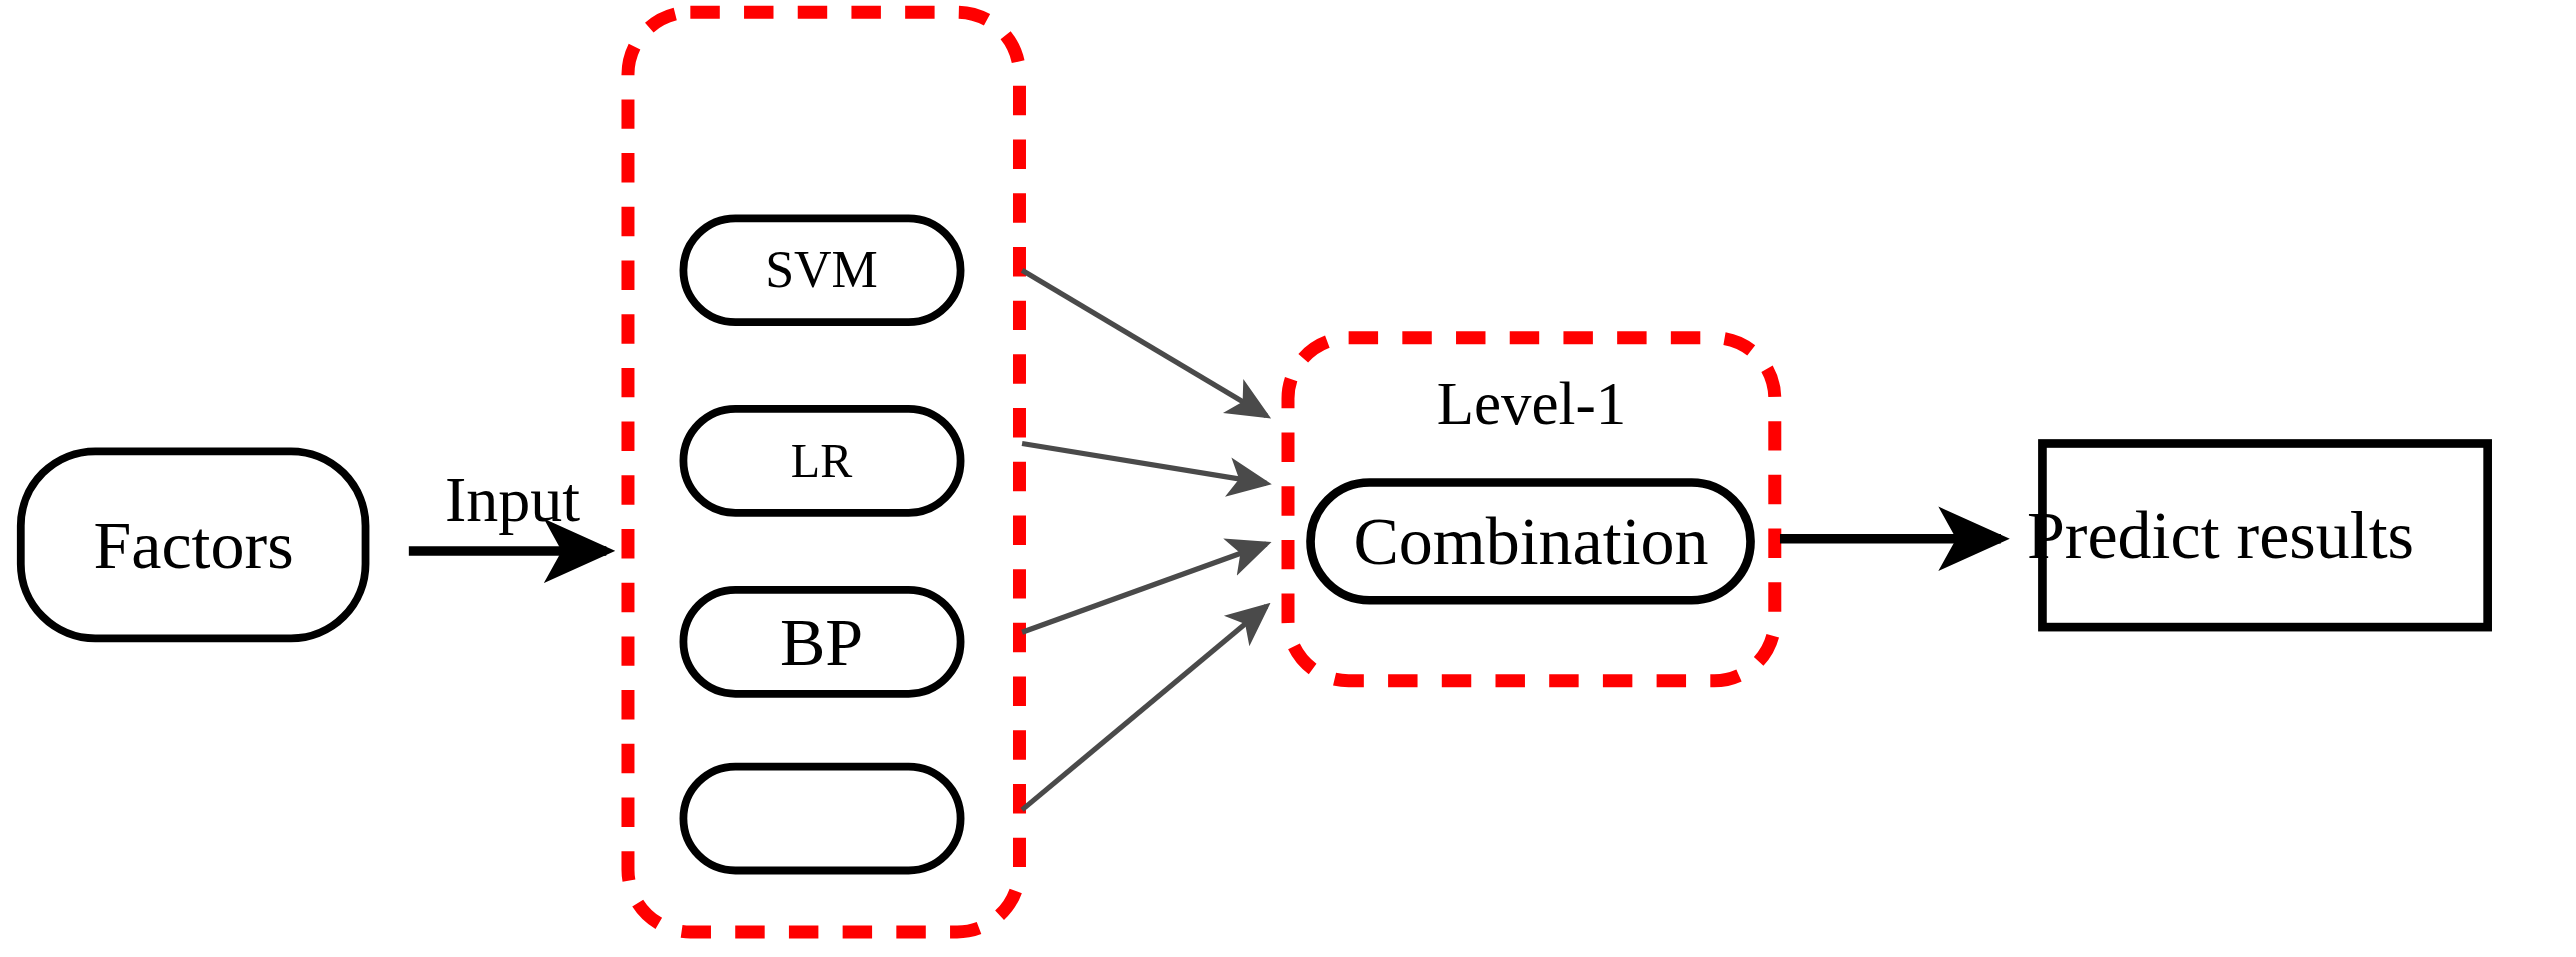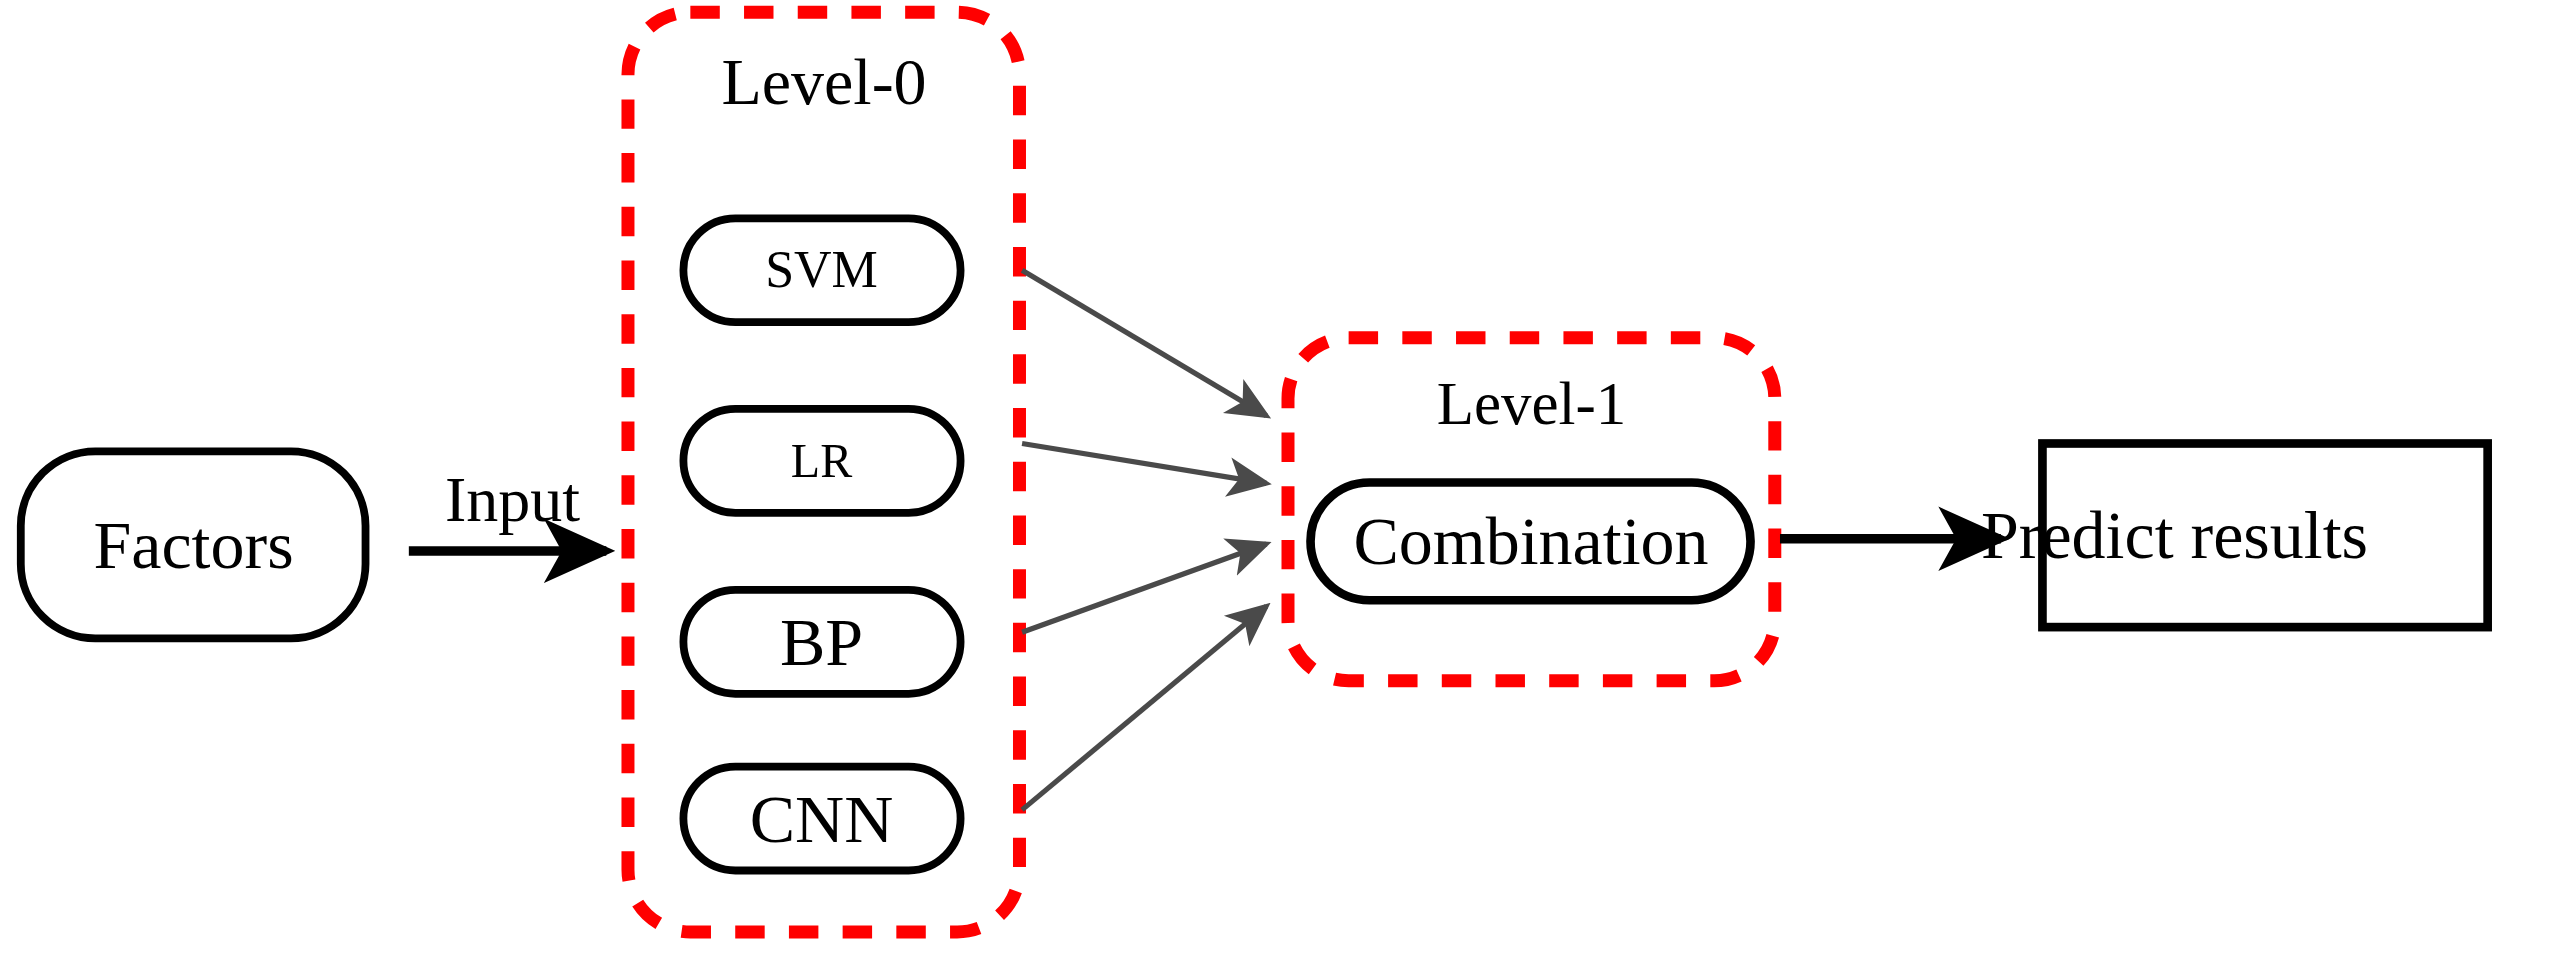--- a/index.html
+++ b/index.html
@@ -86,38 +86,36 @@
 
     <line x1="2055" y1="622" x2="2310" y2="622" stroke="#000000" stroke-width="11" marker-end="url(#arrowBlack)"></line>
   </svg>
 
   <div class="hit" style="left:21px; top:451px; width:345px; height:187px; border-radius:74px;"></div>
   <div class="node-label" style="left:21px; top:451px; width:345px; height:187px; font-size:68px;font-family:Liberation Serif, serif;">Factors</div>
 
   <div class="free-label" style="left:431px; top:468px; font-size:64px;margin-left:14px;">Input</div>
 
   <div class="hit" style="left:628px; top:12px; width:392px; height:920px; border-radius:62px;"></div>
-  <div class="node-label" style="left:628px; top:43px; width:392px; height:78px; font-size:66px;">Level-0</div>
 
   <div class="hit" style="left:683px; top:218px; width:277px; height:104px; border-radius:52px;"></div>
   <div class="node-label" style="left:683px; top:218px; width:277px; height:104px; font-size:52px;">SVM</div>
 
   <div class="hit" style="left:683px; top:409px; width:277px; height:104px; border-radius:52px;"></div>
   <div class="node-label" style="left:683px; top:409px; width:277px; height:104px; font-size:48px;">LR</div>
 
   <div class="hit" style="left:683px; top:590px; width:277px; height:104px; border-radius:52px;"></div>
   <div class="node-label" style="left:683px; top:590px; width:277px; height:104px; font-size:68px;">BP</div>
 
   <div class="hit" style="left:683px; top:767px; width:277px; height:104px; border-radius:52px;"></div>
-  <div class="node-label" style="left:683px; top:767px; width:277px; height:104px; font-size:68px;">CNN</div>
 
   <div class="hit" style="left:1288px; top:338px; width:487px; height:343px; border-radius:61px;"></div>
   <div class="node-label" style="left:1288px; top:364px; width:487px; height:78px; font-size:61px;">Level-1</div>
 
   <div class="hit" style="left:1311px; top:482px; width:440px; height:118px; border-radius:59px;"></div>
   <div class="node-label" style="left:1311px; top:482px; width:440px; height:118px; font-size:68px;">Combination</div>
 
 
   <div class="hit" style="left:2042px; top:443px; width:445px; height:184px;"></div>
-  <div class="node-label" style="left:1952px; top:443px; width:445px; height:184px; font-size:68px;">Predict results</div>
+  <div class="node-label" style="left:1998px; top:443px; width:445px; height:184px; font-size:68px;">Predict results</div>
 
 </div>
 
 
 </body></html>

